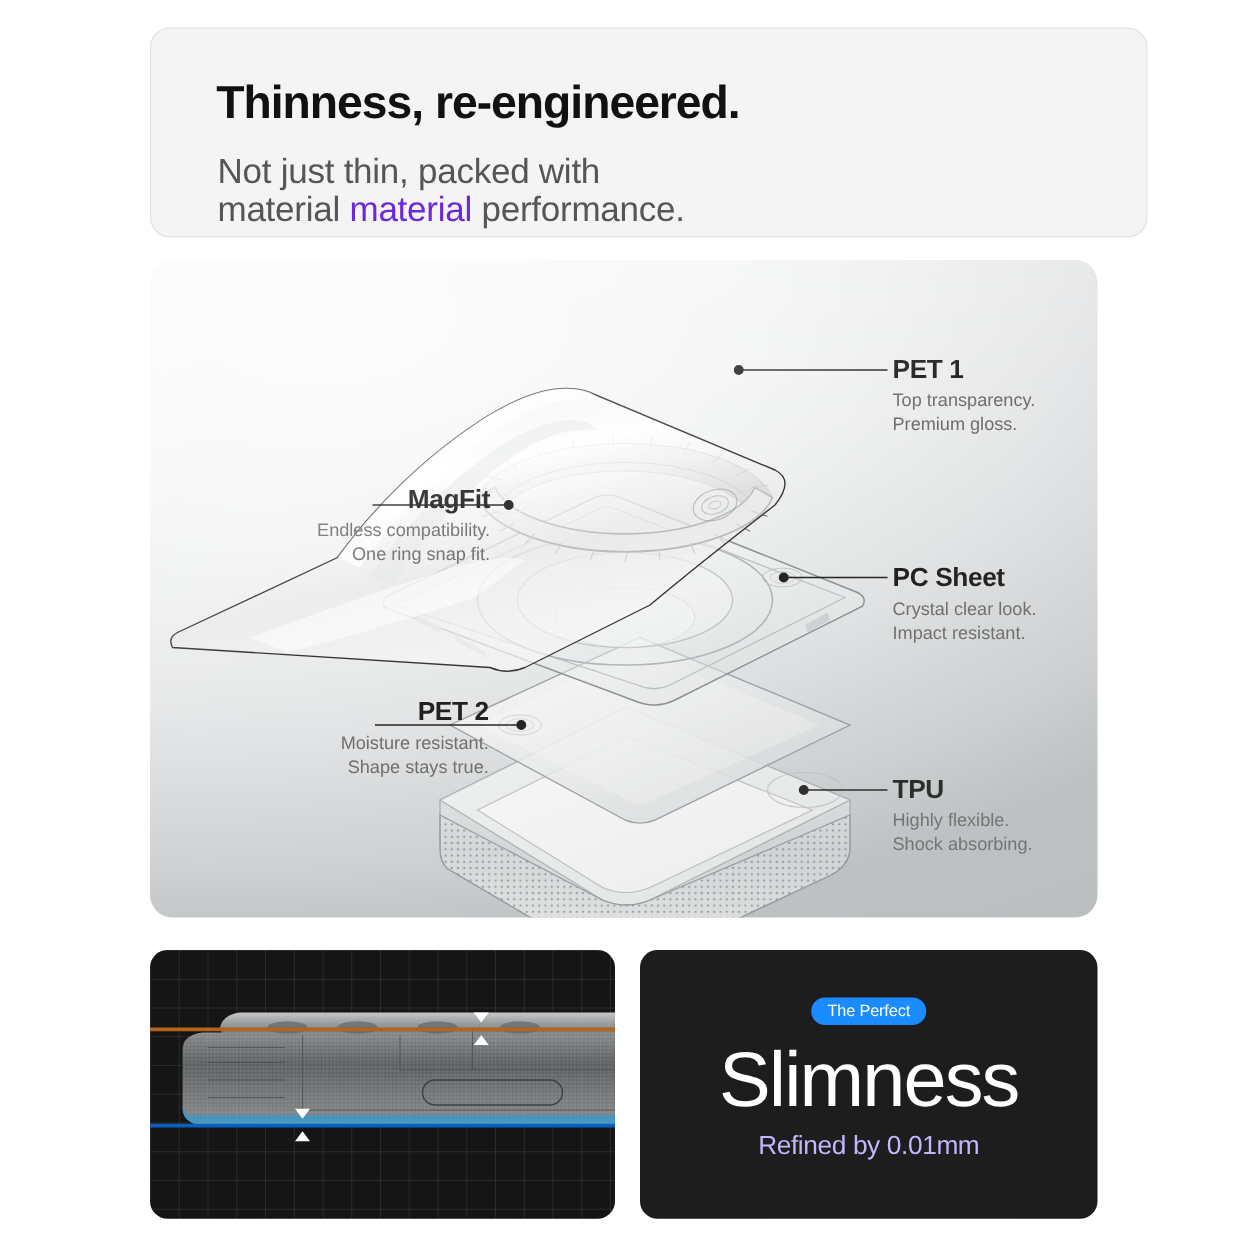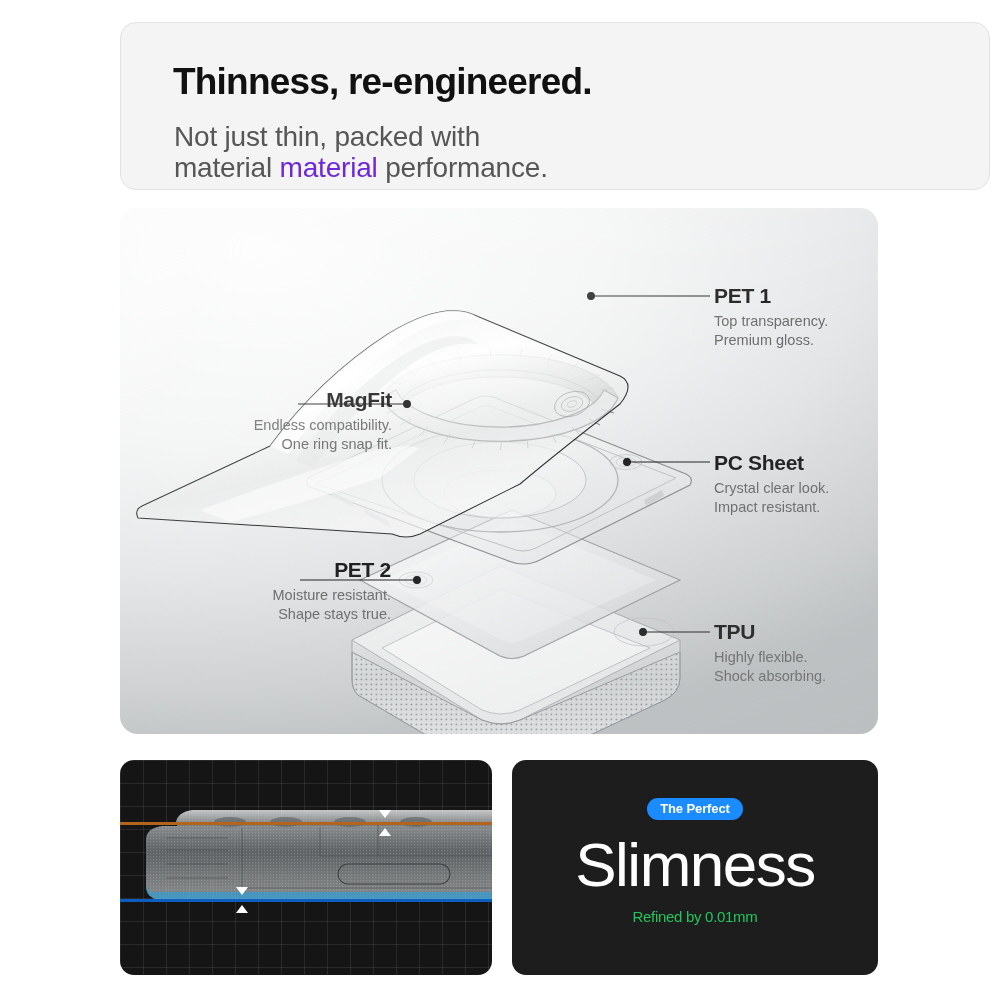--- a/index.html
+++ b/index.html
@@ -7,21 +7,21 @@
   body {
     background:#ffffff;
     font-family:"Liberation Sans", sans-serif;
     position:relative;
     overflow:hidden;
     -webkit-font-smoothing:antialiased;
   }
 
   
   .header-card{
-    position:absolute; left:120px; top:22px; width:870px; height:168px;
+    position:absolute; left:120px; top:22px; width:798px; height:168px;
     background:#f4f4f4; border:1px solid #e2e2e2; border-radius:16px;
   }
   .header-title{
     position:absolute; left:52px; top:38px;
     font-size:37px; font-weight:700; color:#111; letter-spacing:-0.8px;
   }
   .header-sub{
     position:absolute; left:53px; top:98px;
     font-size:28px; line-height:31px; color:#565656; letter-spacing:-0.2px;
   }
@@ -65,29 +65,29 @@
   .tri{ position:absolute; width:0; height:0; border-left:6px solid transparent; border-right:6px solid transparent; }
   .tri.down{ border-top:8px solid #fff; }
   .tri.up{   border-bottom:8px solid #fff; }
 
   .slim-panel{
     position:absolute; left:512px; top:760px; width:366px; height:215px;
     background:#1d1d1d; border-radius:14px; overflow:hidden;
     display:flex; flex-direction:column; align-items:center;
   }
   .pill{
-    margin-top:38px; background:#1a8cff; color:#fff; font-size:13px; font-weight:700;
+    margin-top:38px; background:#1a8cff; color:#fff; font-size:13px; font-weight:400;
     padding:3px 13px 4px; border-radius:11px; letter-spacing:-0.1px;
   }
   .slim-word{
     margin-top:12px; font-size:62px; font-weight:300; color:#fff;
     letter-spacing:-1.5px; line-height:1.08;
   }
   .slim-sub{
-    margin-top:4px; font-size:15px; line-height:27px; color:#22c55e;
+    margin-top:4px; font-size:21px; line-height:27px; color:#c4b5fd;
     text-align:center; letter-spacing:-0.3px;
   }
 </style>
 </head>
 <body>
 
 <div class="header-card">
   <div class="header-title">Thinness, re-engineered.</div>
   <div class="header-sub">
     <div>Not just thin, packed with</div>

